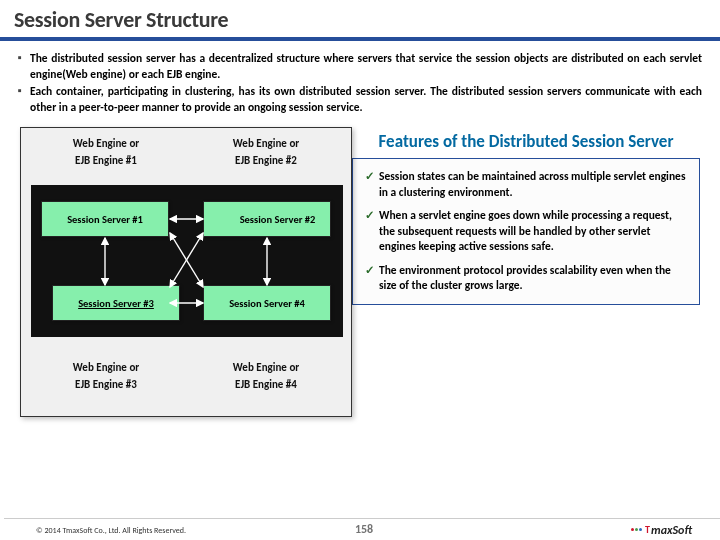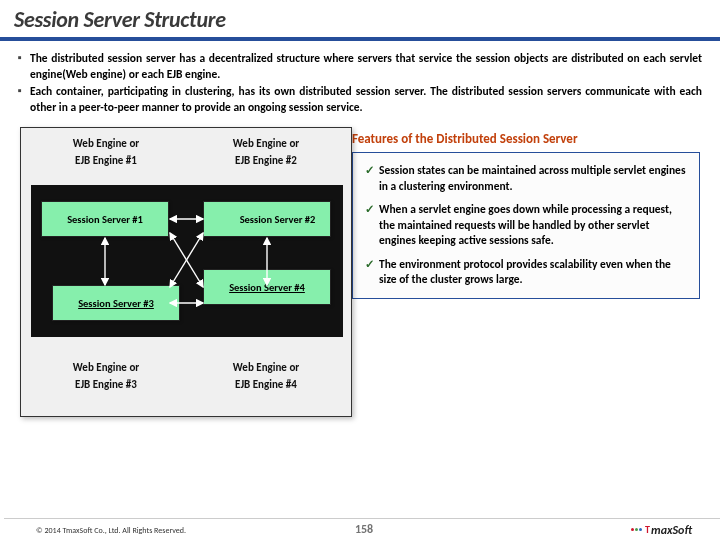--- a/index.html
+++ b/index.html
@@ -4,21 +4,21 @@
 <style>
   * { box-sizing: border-box; margin: 0; padding: 0; }
   body {
     width: 720px; height: 540px;
     font-family: Calibri, Arial, sans-serif;
     background: #fff;
     color: #000;
     position: relative;
     overflow: hidden;
   }
-  .title-bar { padding: 6px 14px 4px; font-style: italic; }
+  .title-bar { padding: 6px 14px 4px; }
   .title { font-size: 22px; font-weight: 700; color: #3a3a3a; letter-spacing: -0.3px; }
   .title-underline { height: 4px; background: #264e9a; }
   .body-text {
     padding: 10px 18px 6px 18px;
     font-size: 11.5px;
     line-height: 1.35;
     font-weight: 700;
   }
   .body-text .bullet {
     display: flex;
@@ -70,32 +70,33 @@
     width: 128px; height: 36px;
     background: #86efac;
     border: 1px solid #222;
     box-shadow: 1px 1px 3px rgba(0,0,0,0.25);
     display: flex; align-items: center; justify-content: center;
     font-size: 10.5px; font-weight: 700;
   }
   .ssbox.tl { left: 21px; top: 74px; }
   .ssbox.tr { left: 183px; top: 74px; padding-left: 21px; }
   .ssbox.bl { left: 32px; top: 158px; text-decoration: underline; }
-  .ssbox.br { left: 183px; top: 142px; text-decoration: underline; }
+  .ssbox.br { left: 183px; top: 158px; }
   .arrows { position:absolute; left:0; top:0; width:332px; height:290px; pointer-events:none; }
 
   .features-wrap {
     flex: 1 1 auto;
     min-width: 0;
   }
   .features-title {
-    font-size: 13px;
-    font-weight: 700;
+    font-size: 17px;
+    font-weight: 700;
+    text-align: center;
     padding: 4px 0 6px;
-    color: #c2410c;
+    color: #0369a1;
   }
   .features-box {
     border: 1px solid #264e9a;
     background: #fcfcfc;
     padding: 10px 12px 10px 12px;
     font-size: 11.5px;
     line-height: 1.35;
   }
   .features-box .item {
     display: flex;
@@ -209,21 +210,21 @@
 
   <div class="features-wrap">
     <div class="features-title">Features of the Distributed Session Server</div>
     <div class="features-box">
       <div class="item">
         <span class="chk">✓</span>
         <span>Session states can be maintained across multiple servlet engines in a clustering environment.</span>
       </div>
       <div class="item">
         <span class="chk">✓</span>
-        <span>When a servlet engine goes down while processing a request, the maintained requests will be handled by other servlet engines keeping active sessions safe.</span>
+        <span>When a servlet engine goes down while processing a request, the subsequent requests will be handled by other servlet engines keeping active sessions safe.</span>
       </div>
       <div class="item">
         <span class="chk">✓</span>
         <span>The environment protocol provides scalability even when the size of the cluster grows large.</span>
       </div>
     </div>
   </div>
 
 </div>
 

